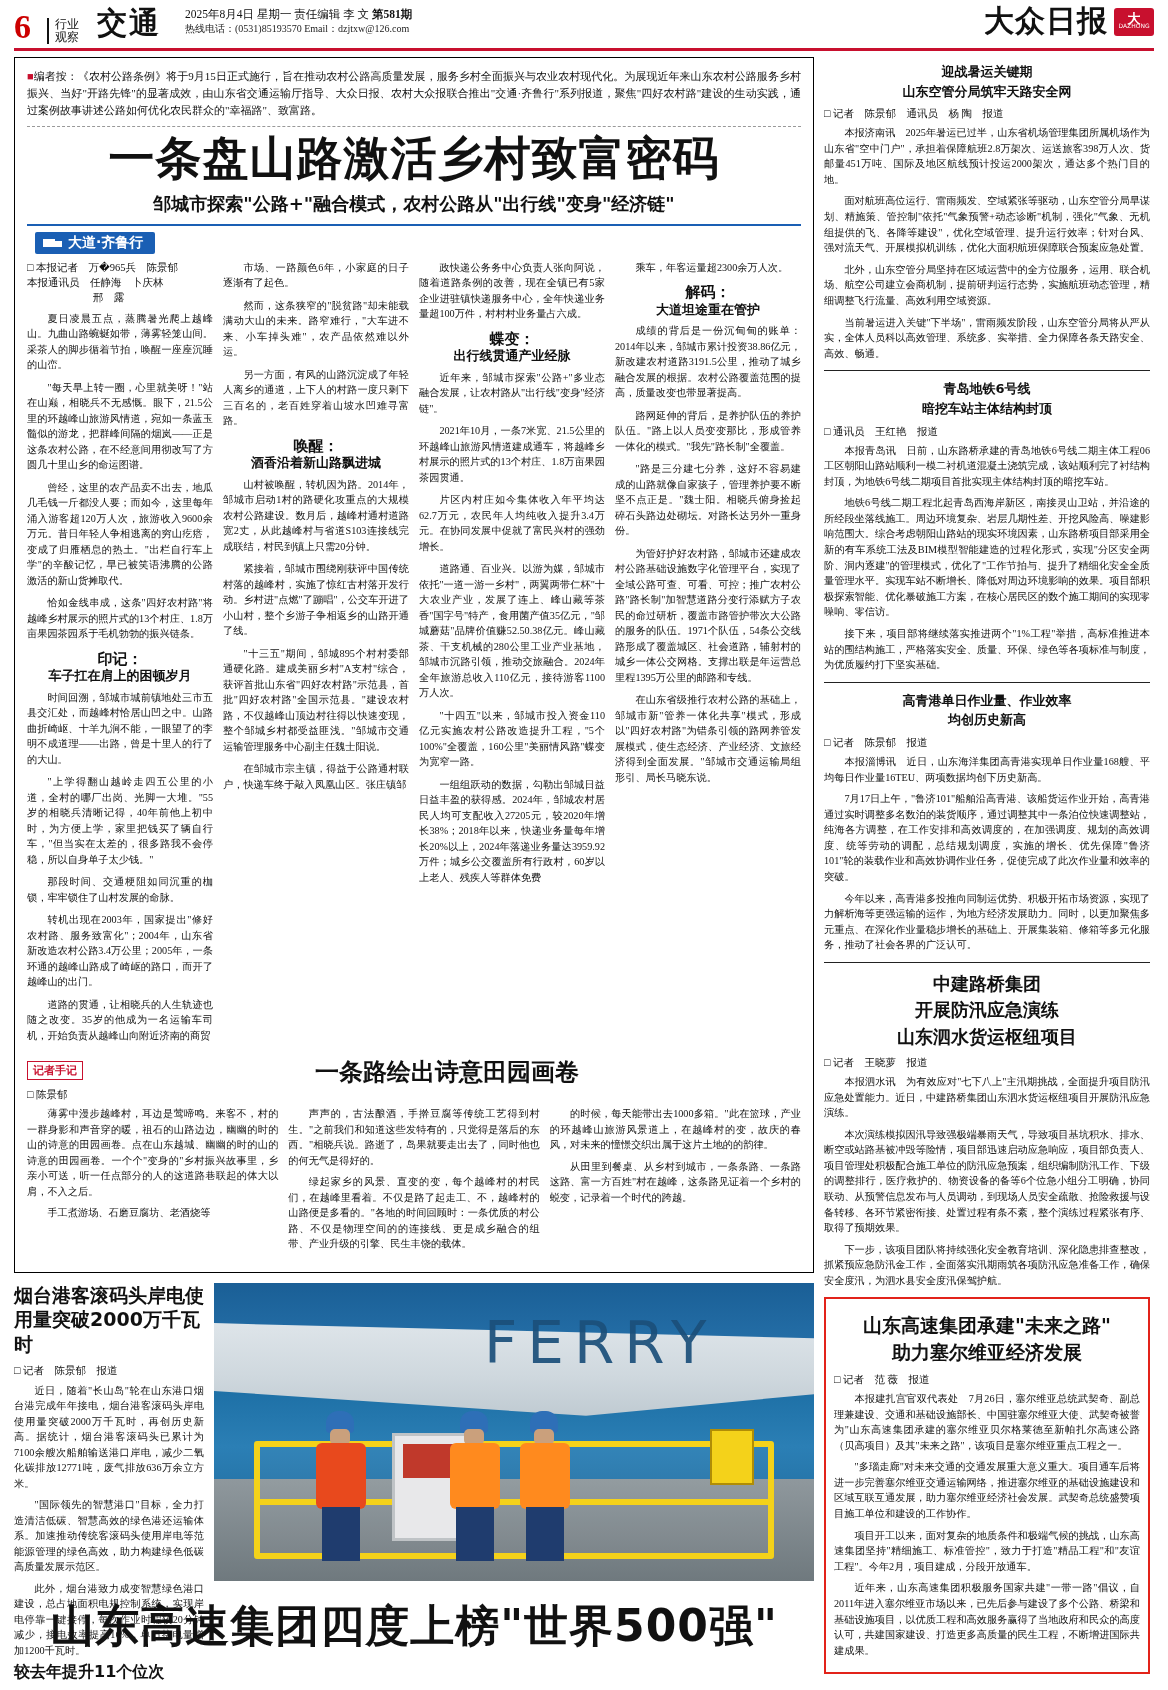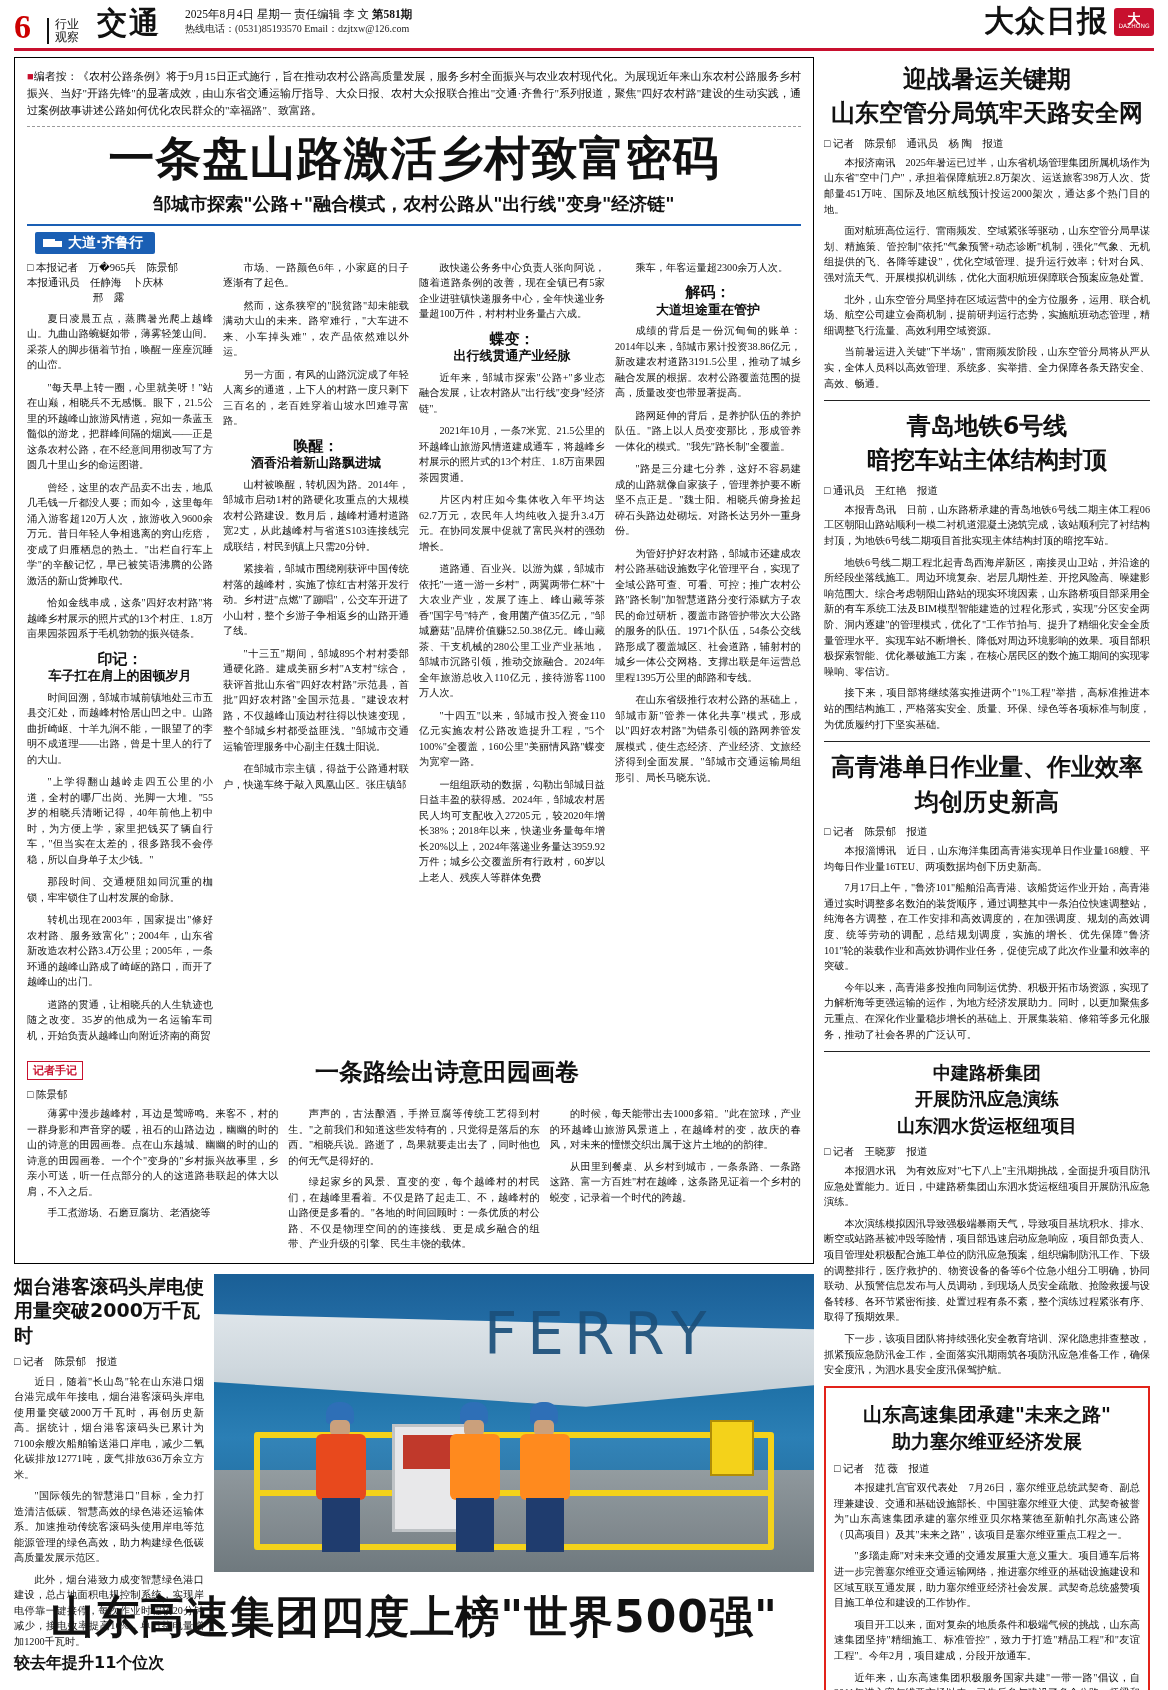--- a/index.html
+++ b/index.html
@@ -49,21 +49,21 @@
   .logo-badge .lb1 { font-size:13px; font-weight:bold; }
 
   .rule-red { height:3px; background:#c8102e; margin: 2px 0 6px 0; }
 
   
   .body-grid { display:flex; gap:10px; height: 1616px; }
   .col-left { width: 800px; position:relative; }
   .col-right { width: 326px; position:relative; }
 
   
-  .lead-box { border:1px solid #000; padding:10px 12px 11px 12px; }
+  .lead-box { border:1px solid #000; padding:10px 12px 20px 12px; }
   .editor-note {
     font-size:11px; line-height:17px; text-align:justify; color:#111;
     border-bottom:1px dashed #999; padding-bottom:7px; margin-bottom:6px;
   }
   .editor-note .tag { color:#c8102e; font-weight:bold; }
   .lead-title {
     font-size:46px; font-weight:bold; text-align:center; letter-spacing:1px;
     font-family:"DejaVu Sans", sans-serif; margin: 6px 0 8px 0; line-height:1.1;
   }
   .lead-sub {
@@ -151,21 +151,21 @@
   .bt-title {
     font-size:44px; font-weight:bold; text-align:center; letter-spacing:1px;
     font-family:"DejaVu Sans", sans-serif; margin:4px 0 6px 0;
   }
   .bt-sub { font-size:16px; font-weight:bold; margin-bottom:18px; font-family:"DejaVu Sans", sans-serif;}
   .bt-cols { display:flex; gap:10px; }
   .bt-cols .ccol p { font-size:10.2px; line-height:15.5px; }
 
   
   .rcol-title {
-    font-size:24px; font-weight:bold; text-align:center; line-height:1.35;
+    font-size:13px; font-weight:bold; text-align:center; line-height:1.35;
     font-family:"DejaVu Sans", sans-serif; margin:6px 0 6px 0;
   }
   .rcol-title.small { font-size:18px; }
   .rcol-byline { font-size:10.5px; line-height:15px; margin-bottom:4px; }
   .rcol p { font-size:10.2px; line-height:15.6px; text-align:justify; text-indent:2em; margin:0 0 6px 0; }
   .hr-thin { height:1px; background:#222; margin:9px 0; }
   .redbox { border:2px solid #e2231a; padding:8px; margin-top:8px; }
   .redbox .rcol-title { font-size:19px; }
 </style>
 </head>

